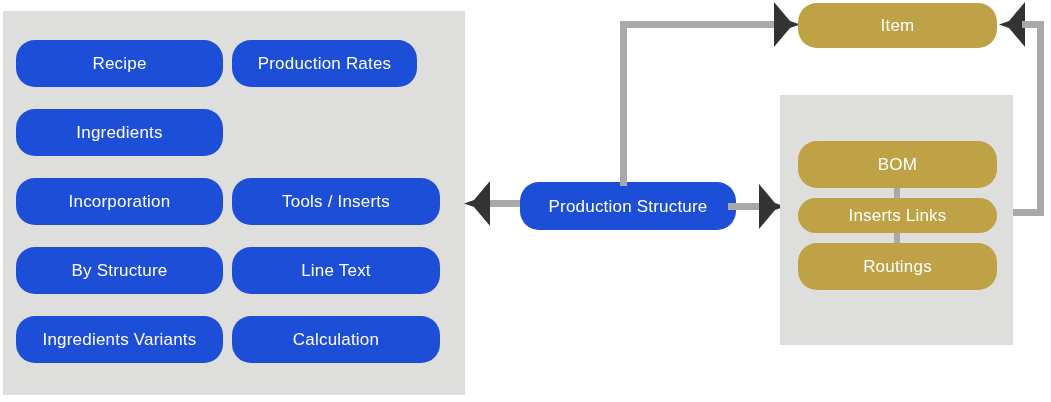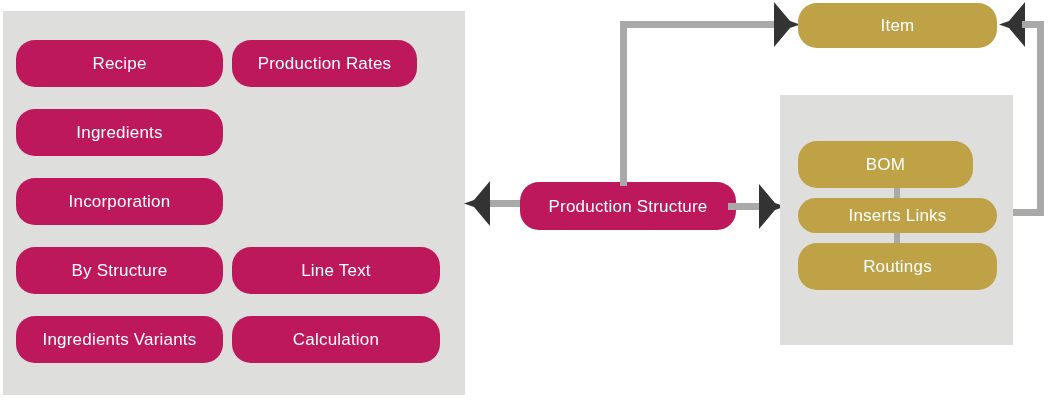--- a/index.html
+++ b/index.html
@@ -30,21 +30,21 @@
     color: #ffffff;
     font-size: 17px;
     font-weight: 400;
     letter-spacing: 0.2px;
     text-align: center;
     box-sizing: border-box;
     padding: 0 6px;
     line-height: 1;
   }
   .node.green {
-    background: #be185d;
+    background: #1d4ed8;
   }
   .node.gold {
     background: #bfa246;
   }
   .conn {
     position: absolute;
     background: #a9a9a9;
   }
   .conn.thin {
     background: #a9a9a9;
@@ -64,20 +64,21 @@
 
   <div class="panel" style="left:3px; top:11px; width:462px; height:384px;"></div>
 
   <div class="node green" style="left:16px; top:40px; width:207px; height:47px;">Recipe</div>
   <div class="node green" style="left:16px; top:109px; width:207px; height:47px;">Ingredients</div>
   <div class="node green" style="left:16px; top:178px; width:207px; height:47px;">Incorporation</div>
   <div class="node green" style="left:16px; top:247px; width:207px; height:47px;">By Structure</div>
   <div class="node green" style="left:16px; top:316px; width:207px; height:47px;">Ingredients Variants</div>
 
   <div class="node green" style="left:232px; top:40px; width:185px; height:47px;">Production Rates</div>
+  <div class="node green" style="left:232px; top:178px; width:208px; height:47px;">Tools / Inserts</div>
   <div class="node green" style="left:232px; top:247px; width:208px; height:47px;">Line Text</div>
   <div class="node green" style="left:232px; top:316px; width:208px; height:47px;">Calculation</div>
 
   <div class="conn" style="left:488px; top:200px; width:36px; height:7px;"></div>
   <div class="arrow" style="left:464px; top:181px; width:28px; height:45px;">
     <svg width="28" height="45" viewBox="0 0 28 45">
       <path d="M26,0 L26,45 L10,26 L0,22.5 L10,19 Z" fill="#333333"></path>
     </svg>
   </div>
 
@@ -108,17 +109,17 @@
     <svg width="28" height="45" viewBox="0 0 28 45">
       <path d="M2,0 L2,45 L18,26 L28,22.5 L18,19 Z" fill="#333333"></path>
     </svg>
   </div>
 
   <div class="panel" style="left:780px; top:95px; width:233px; height:250px;"></div>
 
   <div class="conn thin" style="left:894px; top:186px; width:6px; height:14px;"></div>
   <div class="conn thin" style="left:894px; top:231px; width:6px; height:14px;"></div>
 
-  <div class="node gold" style="left:798px; top:141px; width:175px; height:47px;">BOM</div>
+  <div class="node gold" style="left:798px; top:141px; width:199px; height:47px;">BOM</div>
   <div class="node gold" style="left:798px; top:198px; width:199px; height:35px;">Inserts Links</div>
   <div class="node gold" style="left:798px; top:243px; width:199px; height:47px;">Routings</div>
 
 </div>
 
 </body></html>

